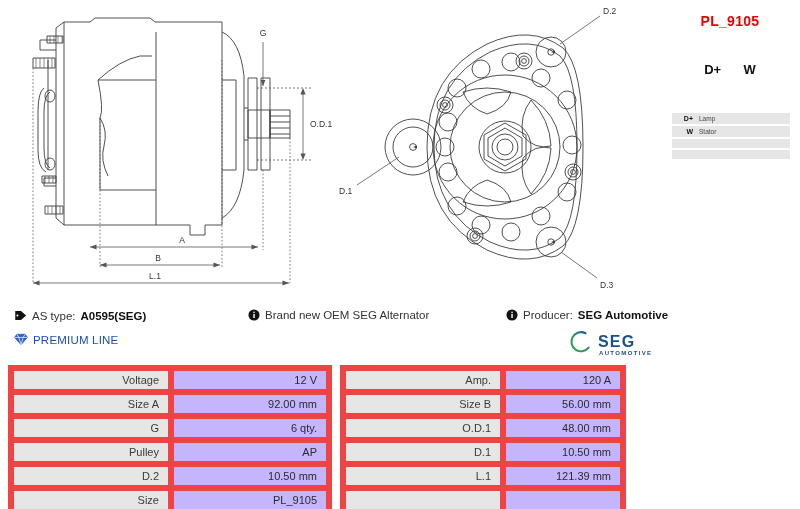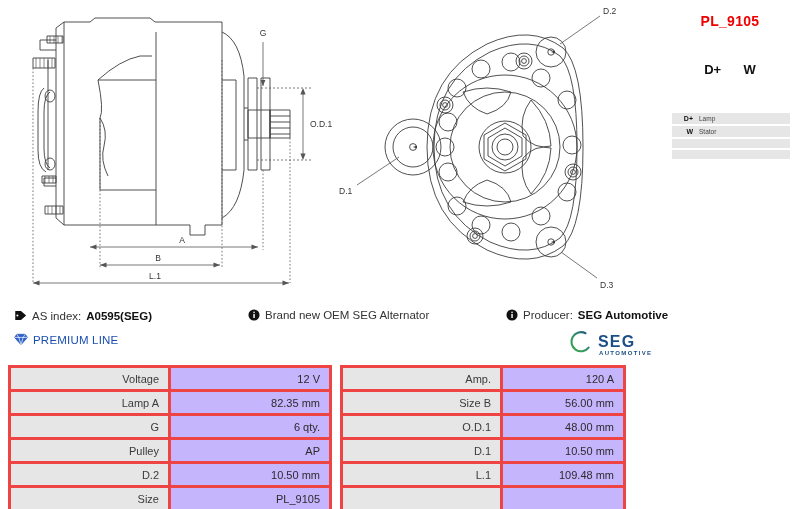--- a/index.html
+++ b/index.html
@@ -92,21 +92,21 @@
     border-collapse: collapse;
     font-size: 11px;
     color: #333;
     table-layout: fixed;
   }
   #spec-left  { left: 8px;   width: 324px; }
   #spec-right { left: 340px; width: 286px; }
   .spec-table td {
     height: 24px;
     padding: 0 9px;
-    border: 3px solid #ef4444;
+    border: 6px solid #ef4444;
     text-align: right;
     white-space: nowrap;
     overflow: hidden;
   }
   .spec-table td.lbl {
     background: #e6e6e6;
     color: #3a3a3a;
     width: 160px;
   }
   .spec-table td.val {
@@ -323,21 +323,21 @@
   </table>
 
   <div class="info-item" id="info-as-index">
     <span class="icon">
       <svg width="13" height="13" viewBox="0 0 16 16">
         <path d="M1.5 2.5 h6.2 l6.3 5.5 -6.3 5.5 h-6.2 z" fill="#111"></path>
         <circle cx="4.2" cy="8" r="1.2" fill="#fff"></circle>
         <path d="M7.2 2.5 h1.4 l6.3 5.5 -6.3 5.5 h-1.4 z" fill="#111"></path>
       </svg>
     </span>
-    <span class="txt">AS index:</span>
+    <span class="txt">AS type:</span>
     <b>A0595(SEG)</b>
   </div>
 
   <div class="info-item" id="info-premium">
     <span class="icon">
       <svg width="14" height="13" viewBox="0 0 16 15">
         <path d="M3.2 1.5 h9.6 l2.7 3.6 -7.5 8.4 -7.5 -8.4 z" fill="#2f62c9" stroke="#1a4fb4" stroke-width="0.8" stroke-linejoin="round"></path>
         <path d="M0.5 5.1 h15 M3.2 1.5 l2.3 3.6 2.5 8.4 2.5 -8.4 2.3 -3.6" fill="none" stroke="#ffffff" stroke-width="0.8"></path>
       </svg>
     </span>
@@ -381,22 +381,22 @@
     <text x="37" y="26.5" font-family="Liberation Sans, sans-serif" font-size="6" font-weight="bold" fill="#1b4f86" letter-spacing="1.35">AUTOMOTIVE</text>
   </svg>
 
   <table id="spec-left" class="spec-table">
     <tbody>
       <tr>
         <td class="lbl">Voltage</td>
         <td class="val">12 V</td>
       </tr>
       <tr>
-        <td class="lbl">Lamp A</td>
-        <td class="val">82.35 mm</td>
+        <td class="lbl">Size A</td>
+        <td class="val">92.00 mm</td>
       </tr>
       <tr>
         <td class="lbl">G</td>
         <td class="val">6 qty.</td>
       </tr>
       <tr>
         <td class="lbl">Pulley</td>
         <td class="val">AP</td>
       </tr>
       <tr>
@@ -423,21 +423,21 @@
       <tr>
         <td class="lbl">O.D.1</td>
         <td class="val">48.00 mm</td>
       </tr>
       <tr>
         <td class="lbl">D.1</td>
         <td class="val">10.50 mm</td>
       </tr>
       <tr>
         <td class="lbl">L.1</td>
-        <td class="val">109.48 mm</td>
+        <td class="val">121.39 mm</td>
       </tr>
       <tr>
         <td class="lbl"></td>
         <td class="val"></td>
       </tr>
     </tbody>
   </table>
 
 </div>
 

